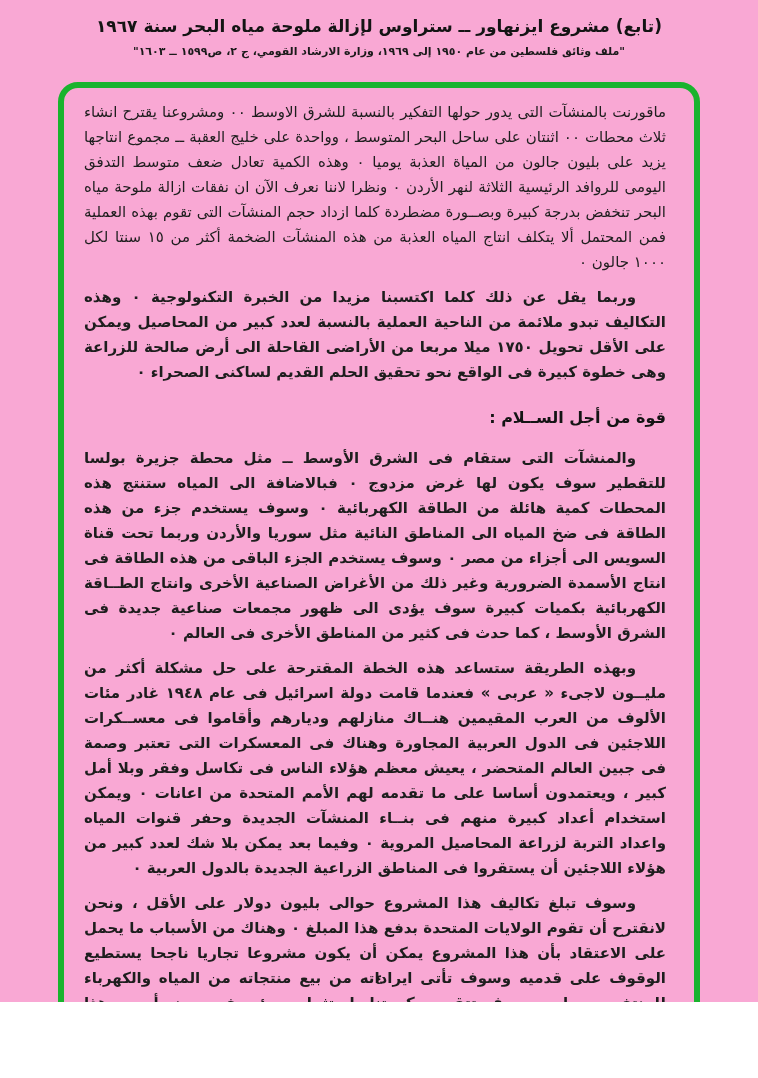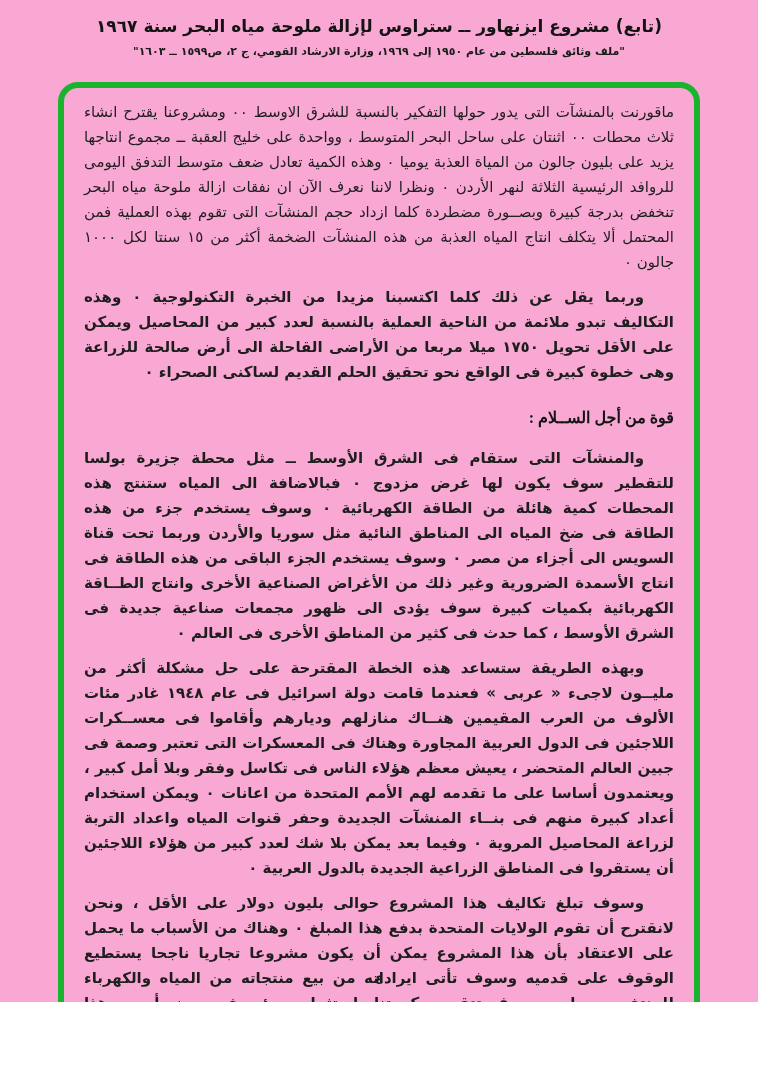--- a/index.html
+++ b/index.html
@@ -38,21 +38,21 @@
   }
   .highlight-box {
     position: absolute;
     left: 58px;
     top: 82px;
     width: 642px;
     height: 941px;
     box-sizing: border-box;
     border: 6px solid #1ab32e;
     border-radius: 20px;
-    padding: 12px 20px 0 20px;
+    padding: 12px 28px 0 20px;
     overflow: hidden;
   }
   .text-body {
     direction: rtl;
     text-align: justify;
     font-size: 15px;
     line-height: 25px;
     color: #1e1e1e;
   }
   .text-body p {
@@ -61,21 +61,20 @@
   .text-body p.indent {
     text-indent: 30px;
     font-weight: bold;
   }
   .section-heading {
     font-size: 16px;
     font-weight: bold;
     margin: 20px 0 16px 0;
     text-align: right;
     color: #141414;
-    font-family: Liberation Serif, serif;
   }
   .page-footer {
     position: absolute;
     bottom: 14px;
     left: 0;
     right: 0;
     text-align: center;
   }
   .page-number {
     font-size: 13px;

